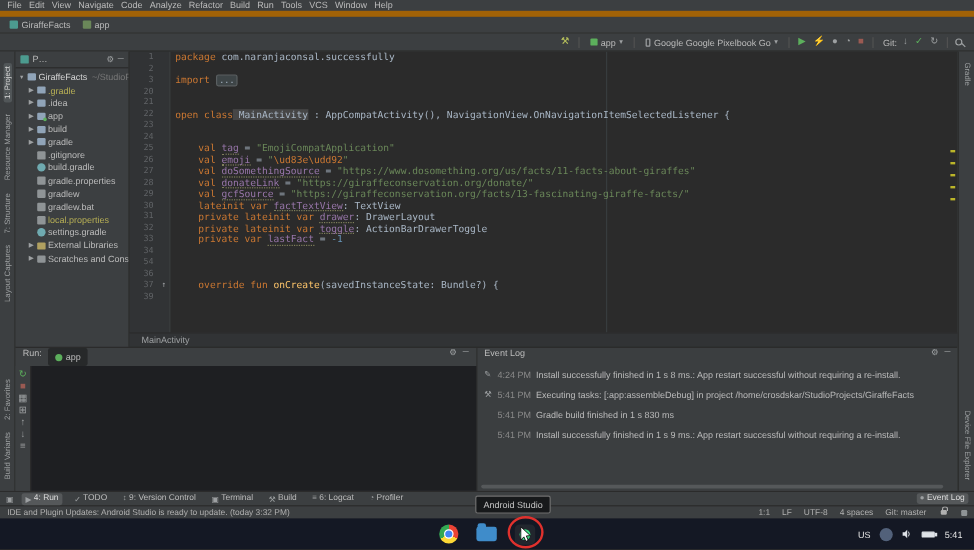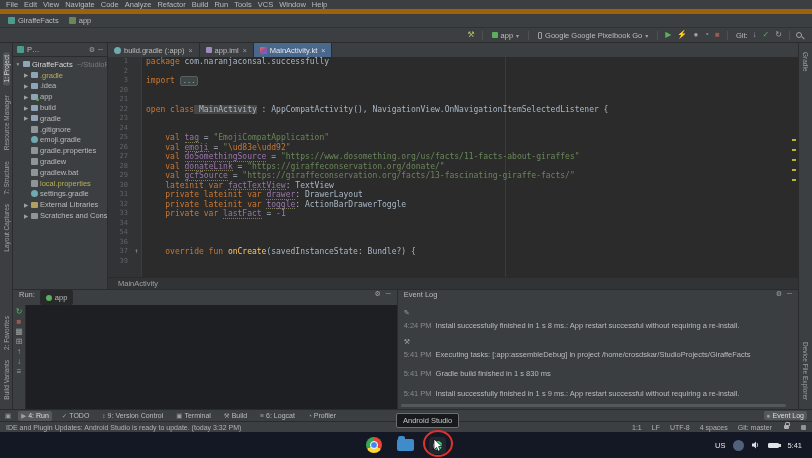--- a/index.html
+++ b/index.html
@@ -109,21 +109,21 @@
     padding:1px 6px; border-radius:2px; }
   .droid { width:6px; height:6px; border-radius:50%; background:#5caf5c; }
   .ph-sp { flex:1; }
   .run-body { flex:1; display:flex; min-height:0; }
   .run-toolbar { width:13px; background:#3c3f41; border-right:1px solid #2b2b2b;
     display:flex; flex-direction:column; align-items:center; gap:2px; padding-top:3px; font-size:7px; }
   .console { flex:1; background:#1e1f22; }
   .event-panel { flex:1; display:flex; flex-direction:column; background:#3b3e40; min-width:0; }
   .event-body { flex:1; padding:3px 6px 0 6px; font-size:7.5px; line-height:9.5px;
     overflow:hidden; position:relative; }
-  .entry { display:flex; gap:3px; margin-bottom:7px;flex-direction:column; }
+  .entry { display:flex; gap:3px; margin-bottom:7px; }
   .entry-ic { width:8px; min-width:8px; color:#9da0a2; font-size:7px; }
   .entry-time { color:#8a8a8a; margin-right:4px; }
   .entry-text { color:#bbbbbb; }
   .hscroll { position:absolute; bottom:2px; left:3px; right:12px; height:3px;
     background:#55585a; border-radius:2px; }
   
   .twbar { height:12px; min-height:12px; display:flex; align-items:center; gap:7px;
     padding:0 5px; border-top:1px solid #2b2b2b; font-size:7px; background:#3c3f41; }
   .tw-item { display:flex; align-items:center; gap:2px; padding:1px 3px; border-radius:2px; }
   .tw-item.active { background:#55585a; color:#dddddd; }
@@ -286,21 +286,21 @@
                 <span>gradle</span>
               </div>
               <div class="tree-row">
                 <span class="tree-chev"></span>
                 <span class="ti ic-file"></span>
                 <span>.gitignore</span>
               </div>
               <div class="tree-row">
                 <span class="tree-chev"></span>
                 <span class="ti ic-gradle"></span>
-                <span>emoji.gradle</span>
+                <span>build.gradle</span>
               </div>
               <div class="tree-row">
                 <span class="tree-chev"></span>
                 <span class="ti ic-file"></span>
                 <span>gradle.properties</span>
               </div>
               <div class="tree-row">
                 <span class="tree-chev"></span>
                 <span class="ti ic-file"></span>
                 <span>gradlew</span>
@@ -327,37 +327,20 @@
               </div>
               <div class="tree-row">
                 <span class="tree-chev">▶</span>
                 <span class="ti ic-scratch"></span>
                 <span>Scratches and Consoles</span>
               </div>
             </div>
         </div>
 
         <div class="editor-col">
-          <div class="tabs">
-              <div class="tab">
-                <span class="fi fi-gradle"></span>
-                <span>build.gradle (:app)</span>
-                <span class="tab-close">×</span>
-              </div>
-              <div class="tab">
-                <span class="fi fi-iml"></span>
-                <span>app.iml</span>
-                <span class="tab-close">×</span>
-              </div>
-              <div class="tab active">
-                <span class="fi fi-kotlin"></span>
-                <span>MainActivity.kt</span>
-                <span class="tab-close">×</span>
-              </div>
-            </div>
           <div class="code-area">
             <div class="marginline"></div>
             <div>
                 <div class="cl"><span class="ln">1</span><span class="gm"> </span><span class="tk-kw">package</span><span class="tk-pl"> com.naranjaconsal.successfully</span></div>
                 <div class="cl"><span class="ln">2</span><span class="gm"> </span></div>
                 <div class="cl"><span class="ln">3</span><span class="gm"> </span><span class="tk-kw">import</span><span class="tk-pl"> </span><span class="tk-fold">...</span></div>
                 <div class="cl"><span class="ln">20</span><span class="gm"> </span></div>
                 <div class="cl"><span class="ln">21</span><span class="gm"> </span></div>
                 <div class="cl"><span class="ln">22</span><span class="gm"> </span><span class="tk-kw">open class</span><span class="tk-hl"> MainActivity</span><span class="tk-pl"> : AppCompatActivity(), NavigationView.OnNavigationItemSelectedListener {</span></div>
                 <div class="cl"><span class="ln">23</span><span class="gm"> </span></div>

